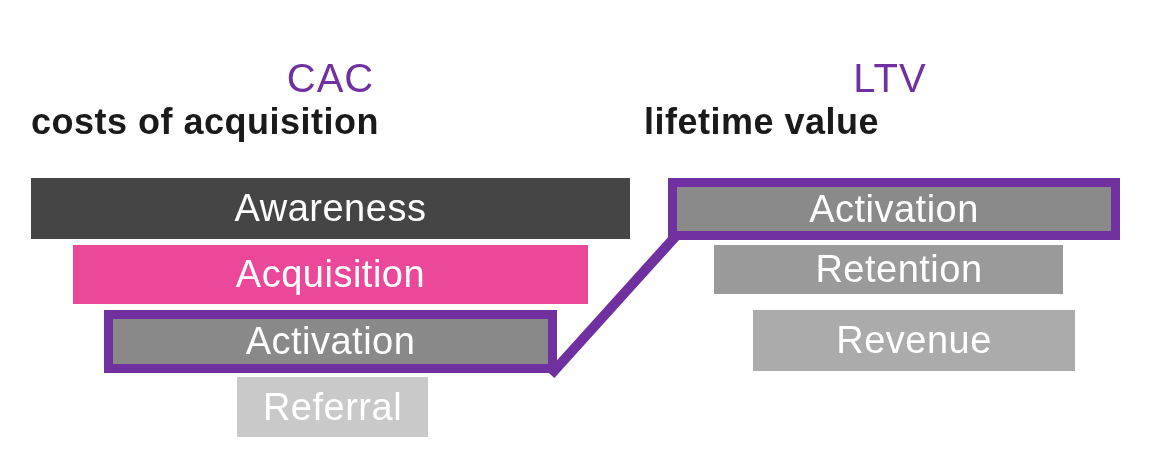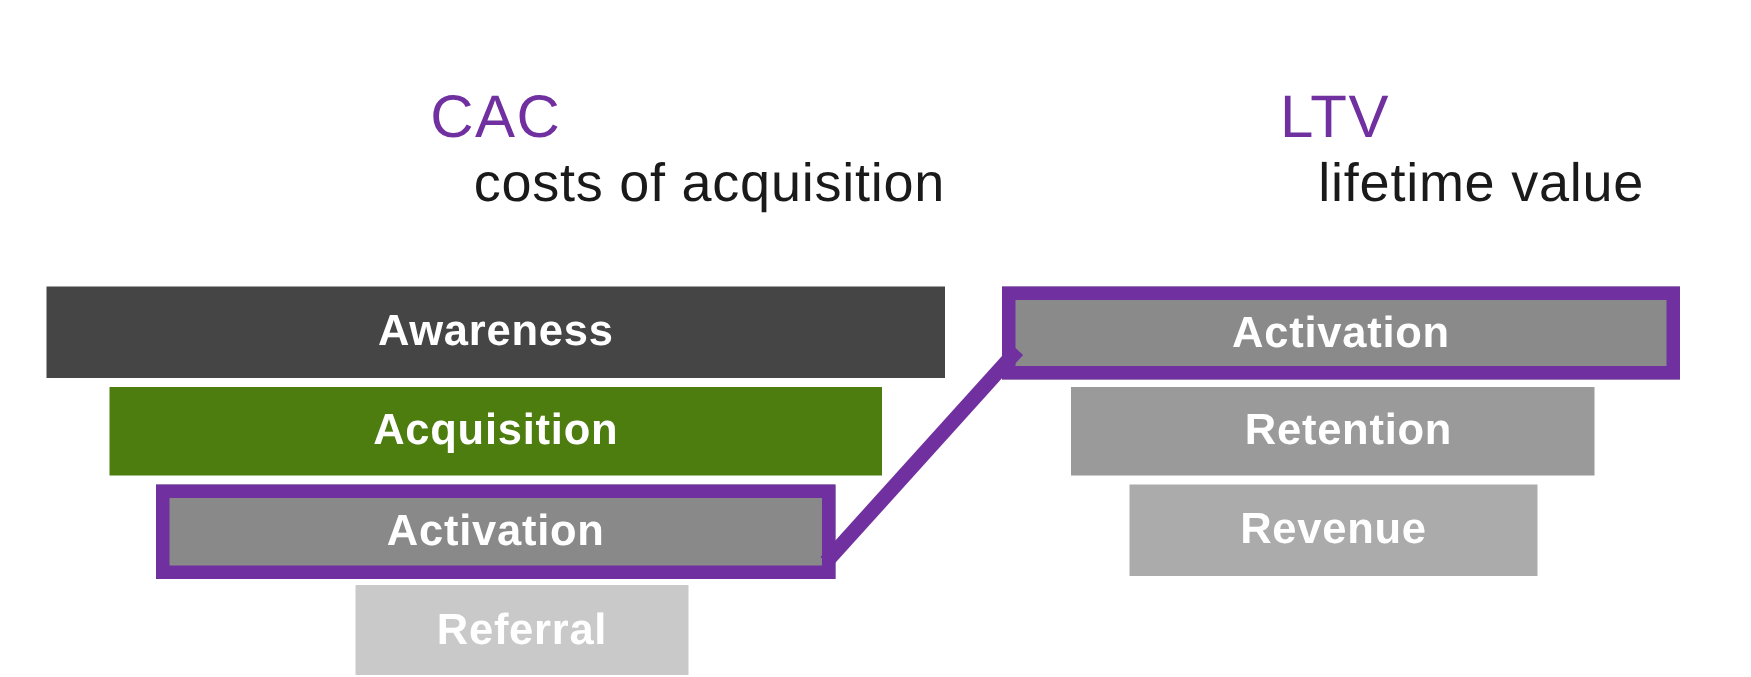--- a/index.html
+++ b/index.html
@@ -21,58 +21,57 @@
     text-align: center;
     font-weight: normal;
     font-size: 40px;
     line-height: 1;
     letter-spacing: 1px;
     color: var(--color-accent, #7030A0);
   }
   .subheading {
     position: absolute;
     margin: 0;
-    text-align: right;
-    font-weight: normal;
+    text-align: left;
+    font-weight: bold;
     font-size: 36px;
     line-height: 1;
     letter-spacing: 0.5px;
     color: var(--color-heading_text, #1a1a1a);
   }
   .cac-heading    { left: 31px;  width: 599px; top: 58px;  }
   .cac-subheading { left: 31px;  width: 599px; top: 104px; }
   .ltv-heading    { left: 664px; width: 452px; top: 58px;  }
   .ltv-subheading { left: 644px; width: 452px; top: 104px; }
 
   .bar {
     position: absolute;
     display: flex;
     align-items: center;
     justify-content: center;
     color: var(--color-bar_label, #ffffff);
-    font-weight: bold;
-    font-size: 29px;
+    font-weight: normal;
+    font-size: 38px;
     letter-spacing: 0.5px;
     box-sizing: border-box;
-    margin-top: 13px;
   }
   .bar-awareness   { left: 31px;  top: 178px; width: 599px; height: 61px; }
   .bar-acquisition { left: 73px;  top: 245px; width: 515px; height: 59px; }
   .bar-activation-cac {
     left: 104px; top: 310px; width: 453px; height: 63px;
     border: 9px solid var(--color-accent, #7030A0);
   }
-  .bar-referral    { left: 237px; top: 377px; width: 222px; height: 60px; }
+  .bar-referral    { left: 237px; top: 377px; width: 191px; height: 60px; }
 
   .bar-activation-ltv {
     left: 668px; top: 178px; width: 452px; height: 62px;
     border: 9px solid var(--color-accent, #7030A0);
   }
-  .bar-retention   { left: 714px; top: 245px; width: 349px; height: 59px; padding-left: 21px; }
-  .bar-revenue     { left: 753px; top: 310px; width: 272px; height: 61px; }
+  .bar-retention   { left: 714px; top: 245px; width: 349px; height: 49px; padding-left: 21px; }
+  .bar-revenue     { left: 753px; top: 310px; width: 322px; height: 61px; }
 
   .connector-svg {
     position: absolute;
     left: 0;
     top: 0;
     width: 1167px;
     height: 451px;
     pointer-events: none;
   }
   .connector-line {
@@ -87,21 +86,21 @@
 <div class="canvas">
 
   <section>
     <h1 class="heading cac-heading">CAC</h1>
     <h2 class="subheading cac-subheading">costs of acquisition</h2>
 
     <div class="bar bar-awareness" style="background-color: rgb(69, 69, 69);">
       <span>Awareness</span>
     </div>
 
-    <div class="bar bar-acquisition" style="background-color: #4d7c0f;">
+    <div class="bar bar-acquisition" style="background-color: #ec4899;">
       <span>Acquisition</span>
     </div>
 
     <div class="bar bar-activation-cac" style="background-color: rgb(137, 137, 137);">
       <span>Activation</span>
     </div>
 
     <div class="bar bar-referral" style="background-color: rgb(201, 201, 201);">
       <span>Referral</span>
     </div>

